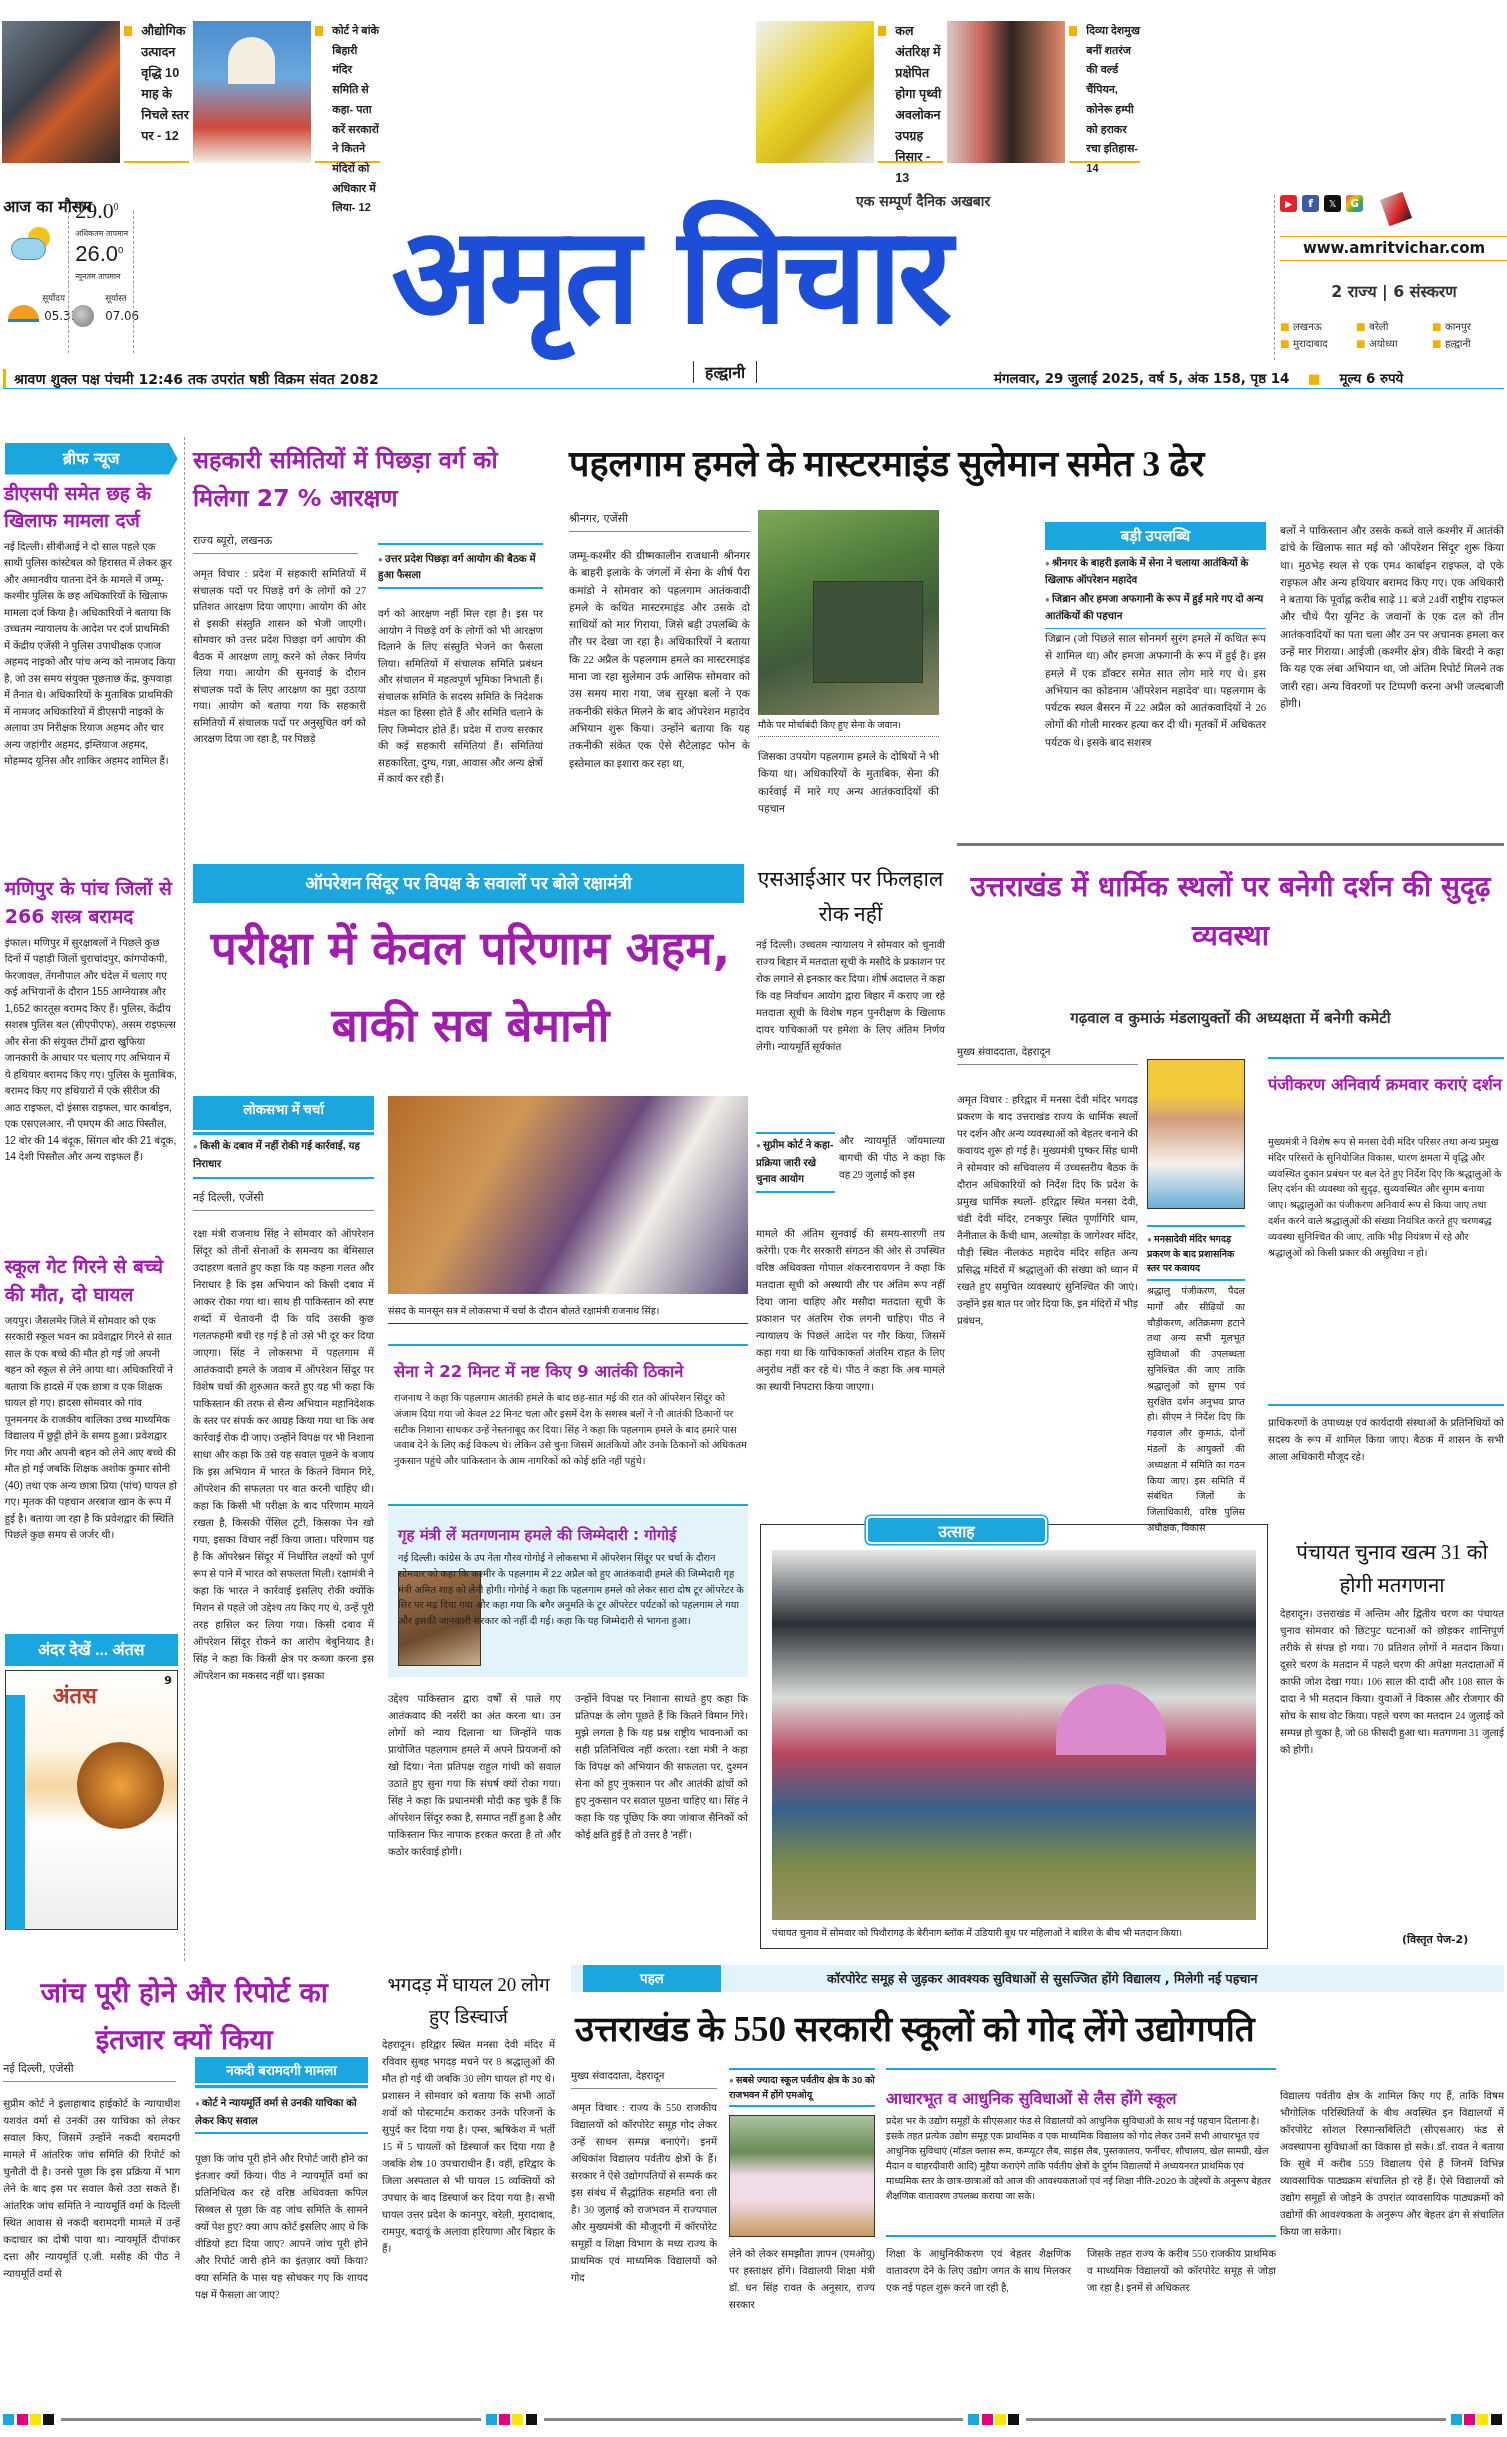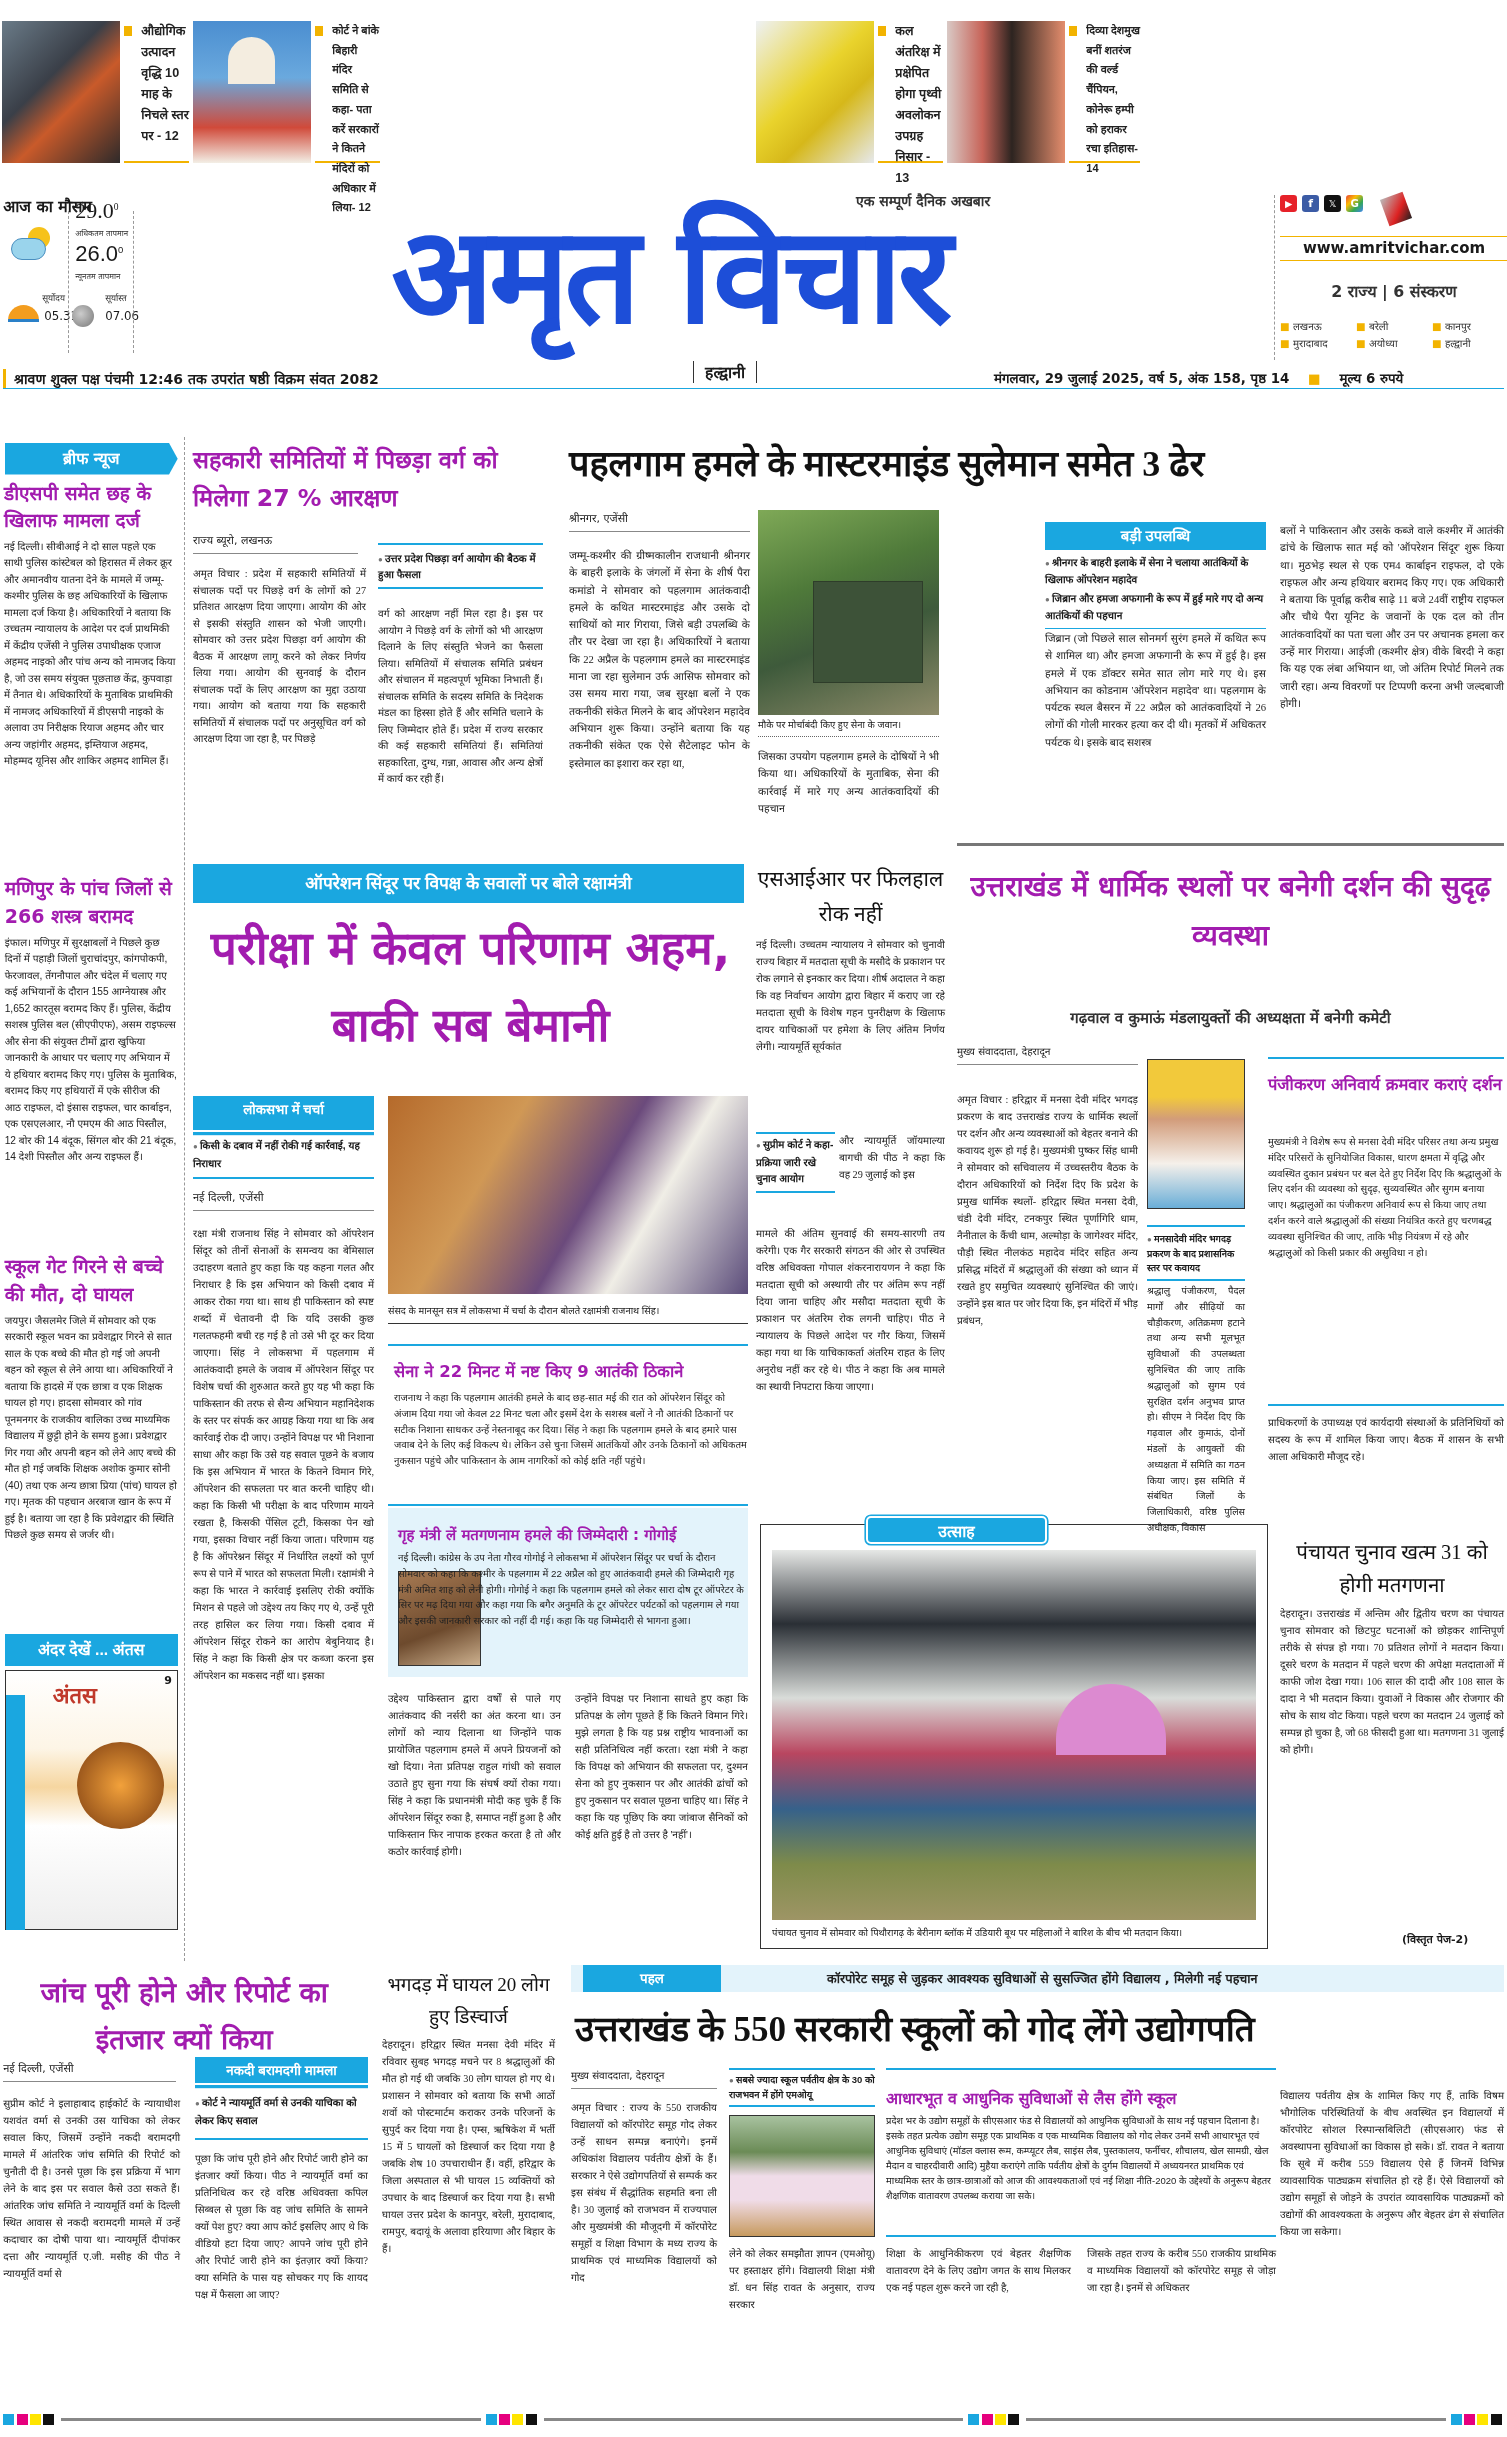--- a/index.html
+++ b/index.html
@@ -186,21 +186,21 @@
 <div class="abs caption" style="left:772px;top:1926px;width:484px;font-size:9.5px">पंचायत चुनाव में सोमवार को पिथौरागढ़ के बेरीनाग ब्लॉक में उडियारी बूथ पर महिलाओं ने बारिश के बीच भी मतदान किया।</div>
 
 <div class="abs hl-serif" style="left:1280px;top:1536px;width:224px;text-align:center;font-size:20.5px;line-height:33px">पंचायत चुनाव खत्म 31 को होगी मतगणना</div>
 <div class="abs col-text" style="left:1280px;top:1605px;width:224px;font-size:10.2px;line-height:17px">देहरादून। उत्तराखंड में अन्तिम और द्वितीय चरण का पंचायत चुनाव सोमवार को छिटपुट घटनाओं को छोड़कर शान्तिपूर्ण तरीके से संपन्न हो गया। 70 प्रतिशत लोगों ने मतदान किया। दूसरे चरण के मतदान में पहले चरण की अपेक्षा मतदाताओं में काफी जोश देखा गया। 106 साल की दादी और 108 साल के दादा ने भी मतदान किया। युवाओं ने विकास और रोजगार की सोच के साथ वोट किया। पहले चरण का मतदान 24 जुलाई को सम्पन्न हो चुका है, जो 68 फीसदी हुआ था। मतगणना 31 जुलाई को होगी।</div>
 <div class="abs" style="left:1402px;top:1931px;font-size:11px;font-weight:bold">(विस्तृत पेज-2)</div>
 
 <div class="abs hl" style="left:3.2px;top:1969px;width:362px;text-align:center;font-size:27.6px;line-height:47px">जांच पूरी होने और रिपोर्ट का इंतजार क्यों किया</div>
 <div class="abs" style="left:3.2px;top:2060px;width:173px;font-size:11px;border-bottom:0.8px solid #888;padding-bottom:6.3px">नई दिल्ली, एजेंसी</div>
 <div class="abs col-text" style="left:3.2px;top:2095px;width:177px;font-size:10.2px;line-height:17px">सुप्रीम कोर्ट ने इलाहाबाद हाईकोर्ट के न्यायाधीश यशवंत वर्मा से उनकी उस याचिका को लेकर सवाल किए, जिसमें उन्होंने नकदी बरामदगी मामले में आंतरिक जांच समिति की रिपोर्ट को चुनौती दी है। उनसे पूछा कि इस प्रक्रिया में भाग लेने के बाद इस पर सवाल कैसे उठा सकते हैं। आंतरिक जांच समिति ने न्यायमूर्ति वर्मा के दिल्ली स्थित आवास से नकदी बरामदगी मामले में उन्हें कदाचार का दोषी पाया था। न्यायमूर्ति दीपांकर दत्ता और न्यायमूर्ति ए.जी. मसीह की पीठ ने न्यायमूर्ति वर्मा से</div>
 <div class="abs blue-tag" style="left:195px;top:2057px;width:173px;height:28px;line-height:28px;font-size:13.4px;border-bottom:2.4px solid #fff;box-shadow:0 3.2px 0 #1aa7e0">नकदी बरामदगी मामला</div>
-<div class="abs bullet" style="left:195px;top:2095px;width:173px;font-size:10.2px;line-height:16.5px;border-bottom:2.4px solid #1aa7e0;padding-bottom:9px">कोर्ट ने न्यायमूर्ति वर्मा से उनकी याचिका को लेकर किए सवाल</div>
+<div class="abs bullet" style="left:195px;top:2095px;width:173px;font-size:10.2px;line-height:16.5px;border-bottom:2.4px solid #1aa7e0;padding-bottom:3px">कोर्ट ने न्यायमूर्ति वर्मा से उनकी याचिका को लेकर किए सवाल</div>
 <div class="abs col-text" style="left:195px;top:2150px;width:173px;font-size:10.2px;line-height:17px">पूछा कि जांच पूरी होने और रिपोर्ट जारी होने का इंतजार क्यों किया। पीठ ने न्यायमूर्ति वर्मा का प्रतिनिधित्व कर रहे वरिष्ठ अधिवक्ता कपिल सिब्बल से पूछा कि वह जांच समिति के सामने क्यों पेश हुए? क्या आप कोर्ट इसलिए आए थे कि वीडियो हटा दिया जाए? आपने जांच पूरी होने और रिपोर्ट जारी होने का इंतज़ार क्यों किया? क्या समिति के पास यह सोचकर गए कि शायद पक्ष में फैसला आ जाए?</div>
 
 <div class="abs hl-serif" style="left:382px;top:1969px;width:173px;text-align:center;font-size:19px;line-height:31.5px">भगदड़ में घायल 20 लोग हुए डिस्चार्ज</div>
 <div class="abs col-text" style="left:382px;top:2036px;width:173px;font-size:10.2px;line-height:17px">देहरादून। हरिद्वार स्थित मनसा देवी मंदिर में रविवार सुबह भगदड़ मचने पर 8 श्रद्धालुओं की मौत हो गई थी जबकि 30 लोग घायल हो गए थे। प्रशासन ने सोमवार को बताया कि सभी आठों शवों को पोस्टमार्टम कराकर उनके परिजनों के सुपुर्द कर दिया गया है। एम्स, ऋषिकेश में भर्ती 15 में 5 घायलों को डिस्चार्ज कर दिया गया है जबकि शेष 10 उपचाराधीन हैं। वहीं, हरिद्वार के जिला अस्पताल से भी घायल 15 व्यक्तियों को उपचार के बाद डिस्चार्ज कर दिया गया है। सभी घायल उत्तर प्रदेश के कानपुर, बरेली, मुरादाबाद, रामपुर, बदायूं के अलावा हरियाणा और बिहार के हैं।</div>
 
 <div class="abs" style="left:571px;top:1965px;width:933px;height:27px;background:#e3f3fb"></div>
 <div class="abs blue-tag" style="left:583px;top:1965px;width:138px;height:27px;line-height:27px;font-size:13.4px;border-left:3.9px solid #1aa7e0;border-right:3.9px solid #1aa7e0;box-shadow:-6.3px 0 0 #e3f3fb, 6.3px 0 0 #e3f3fb">पहल</div>
 <div class="abs hl" style="left:827px;top:1970px;width:677px;font-size:12.6px;color:#222">कॉरपोरेट समूह से जुड़कर आवश्यक सुविधाओं से सुसज्जित होंगे विद्यालय , मिलेगी नई पहचान</div>
 <div class="abs hl-serif" style="left:575px;top:2001px;width:929px;font-size:35px;font-weight:bold;line-height:57px;white-space:nowrap">उत्तराखंड के 550 सरकारी स्कूलों को गोद लेंगे उद्योगपति</div>
 <div class="abs" style="left:571px;top:2068px;width:146px;font-size:10.2px;border-bottom:0.8px solid #888;padding-bottom:6.3px">मुख्य संवाददाता, देहरादून</div>

